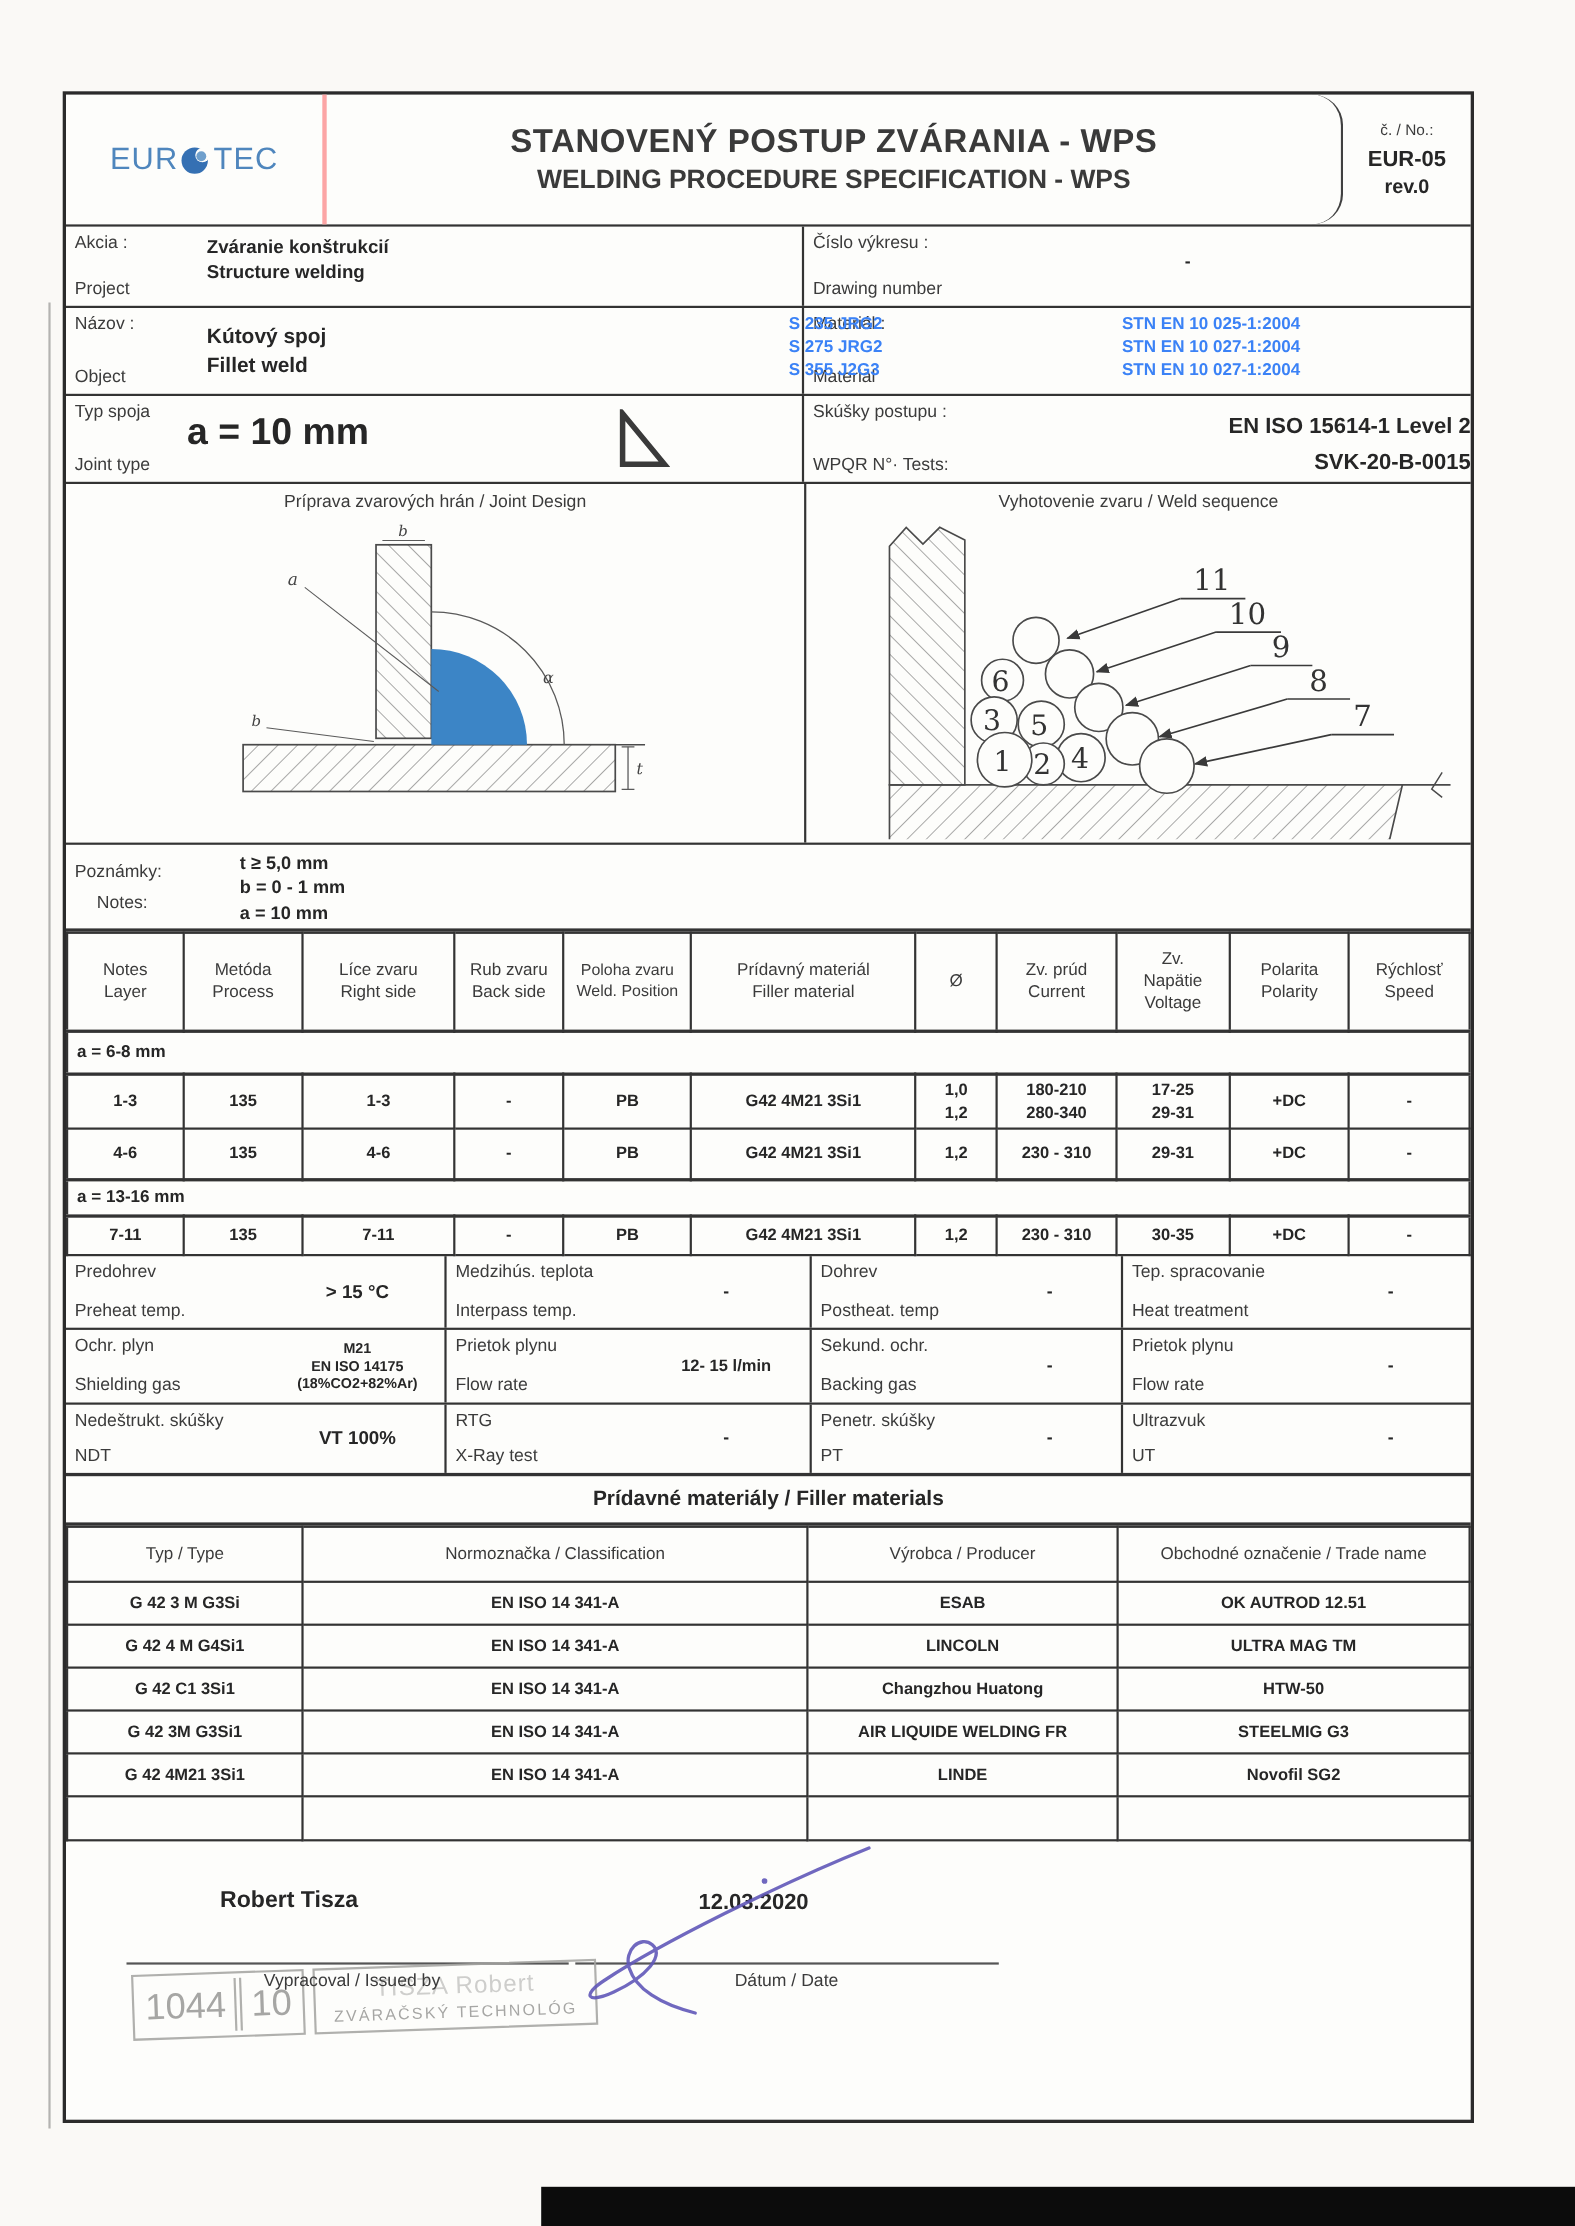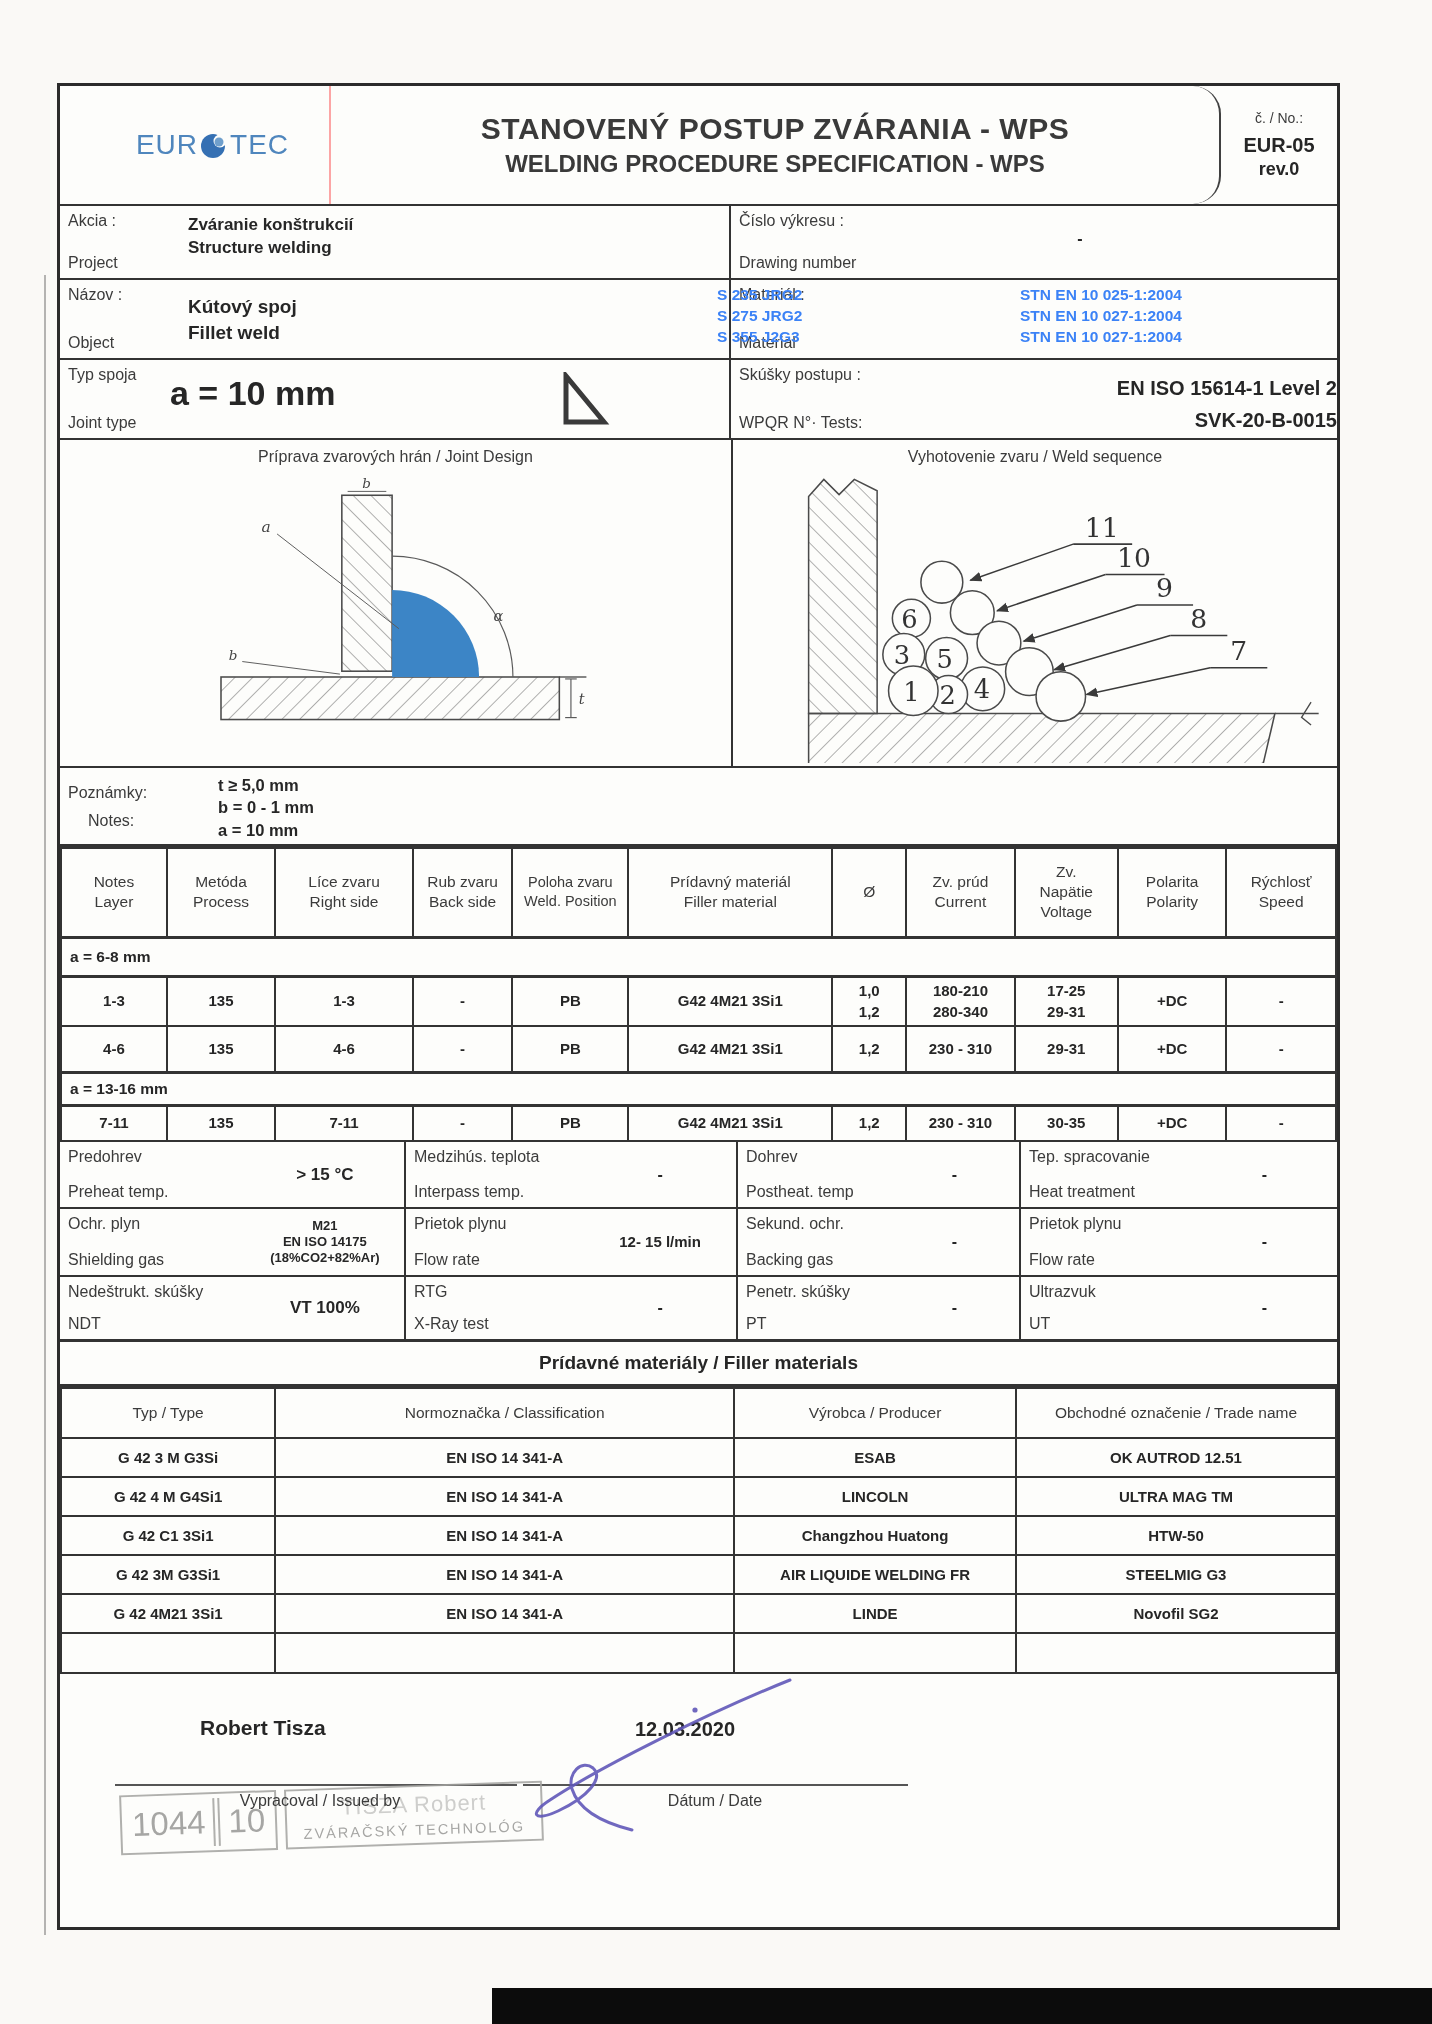--- a/index.html
+++ b/index.html
@@ -7,21 +7,21 @@
   .page{position:relative;width:1432px;height:2024px;background:#faf9f6;overflow:hidden;color:#3b3b3b;}
   .scan-edge{position:absolute;left:44px;top:275px;width:2px;height:1660px;background:#7a7a78;opacity:.55;}
   .scan-bar{position:absolute;left:492px;top:1988px;width:940px;height:36px;background:#0c0c0c;}
   .form{position:absolute;left:57px;top:83px;width:1283px;border:3px solid #2b2b2b;background:#fdfdfb;box-sizing:border-box;}
   .row{box-sizing:border-box;position:relative;display:flex;border-bottom:2px solid #333;}
   .row:last-child{border-bottom:none;}
   .pre{white-space:pre-line;}
 
   
   .hdr{height:120px;}
-  .logo-cell{width:233px;border-right:2px solid #fca5a5;display:flex;align-items:center;justify-content:center;padding-left:36px;}
+  .logo-cell{width:233px;border-right:4px solid #fca5a5;display:flex;align-items:center;justify-content:center;}
   .logo{display:flex;align-items:center;color:#4f86bd;font-size:28px;letter-spacing:1px;}
   .logo svg{margin:0 1px;}
   .title-cell{flex:1;border-right:2px solid #404040;display:flex;flex-direction:column;align-items:center;justify-content:center;color:#3a3a3a;border-radius:28px;}
   .t1{font-size:30px;font-weight:bold;letter-spacing:.5px;}
   .t2{font-size:24px;font-weight:bold;margin-top:4px;}
   .num-cell{width:112px;display:flex;flex-direction:column;align-items:center;justify-content:center;padding:2px;}
   .num-l{font-size:14px;}
   .num-v{font-size:20px;font-weight:bold;color:#262626;margin-top:8px;}
   .num-r{font-size:18px;font-weight:bold;color:#262626;margin-top:2px;}
 

